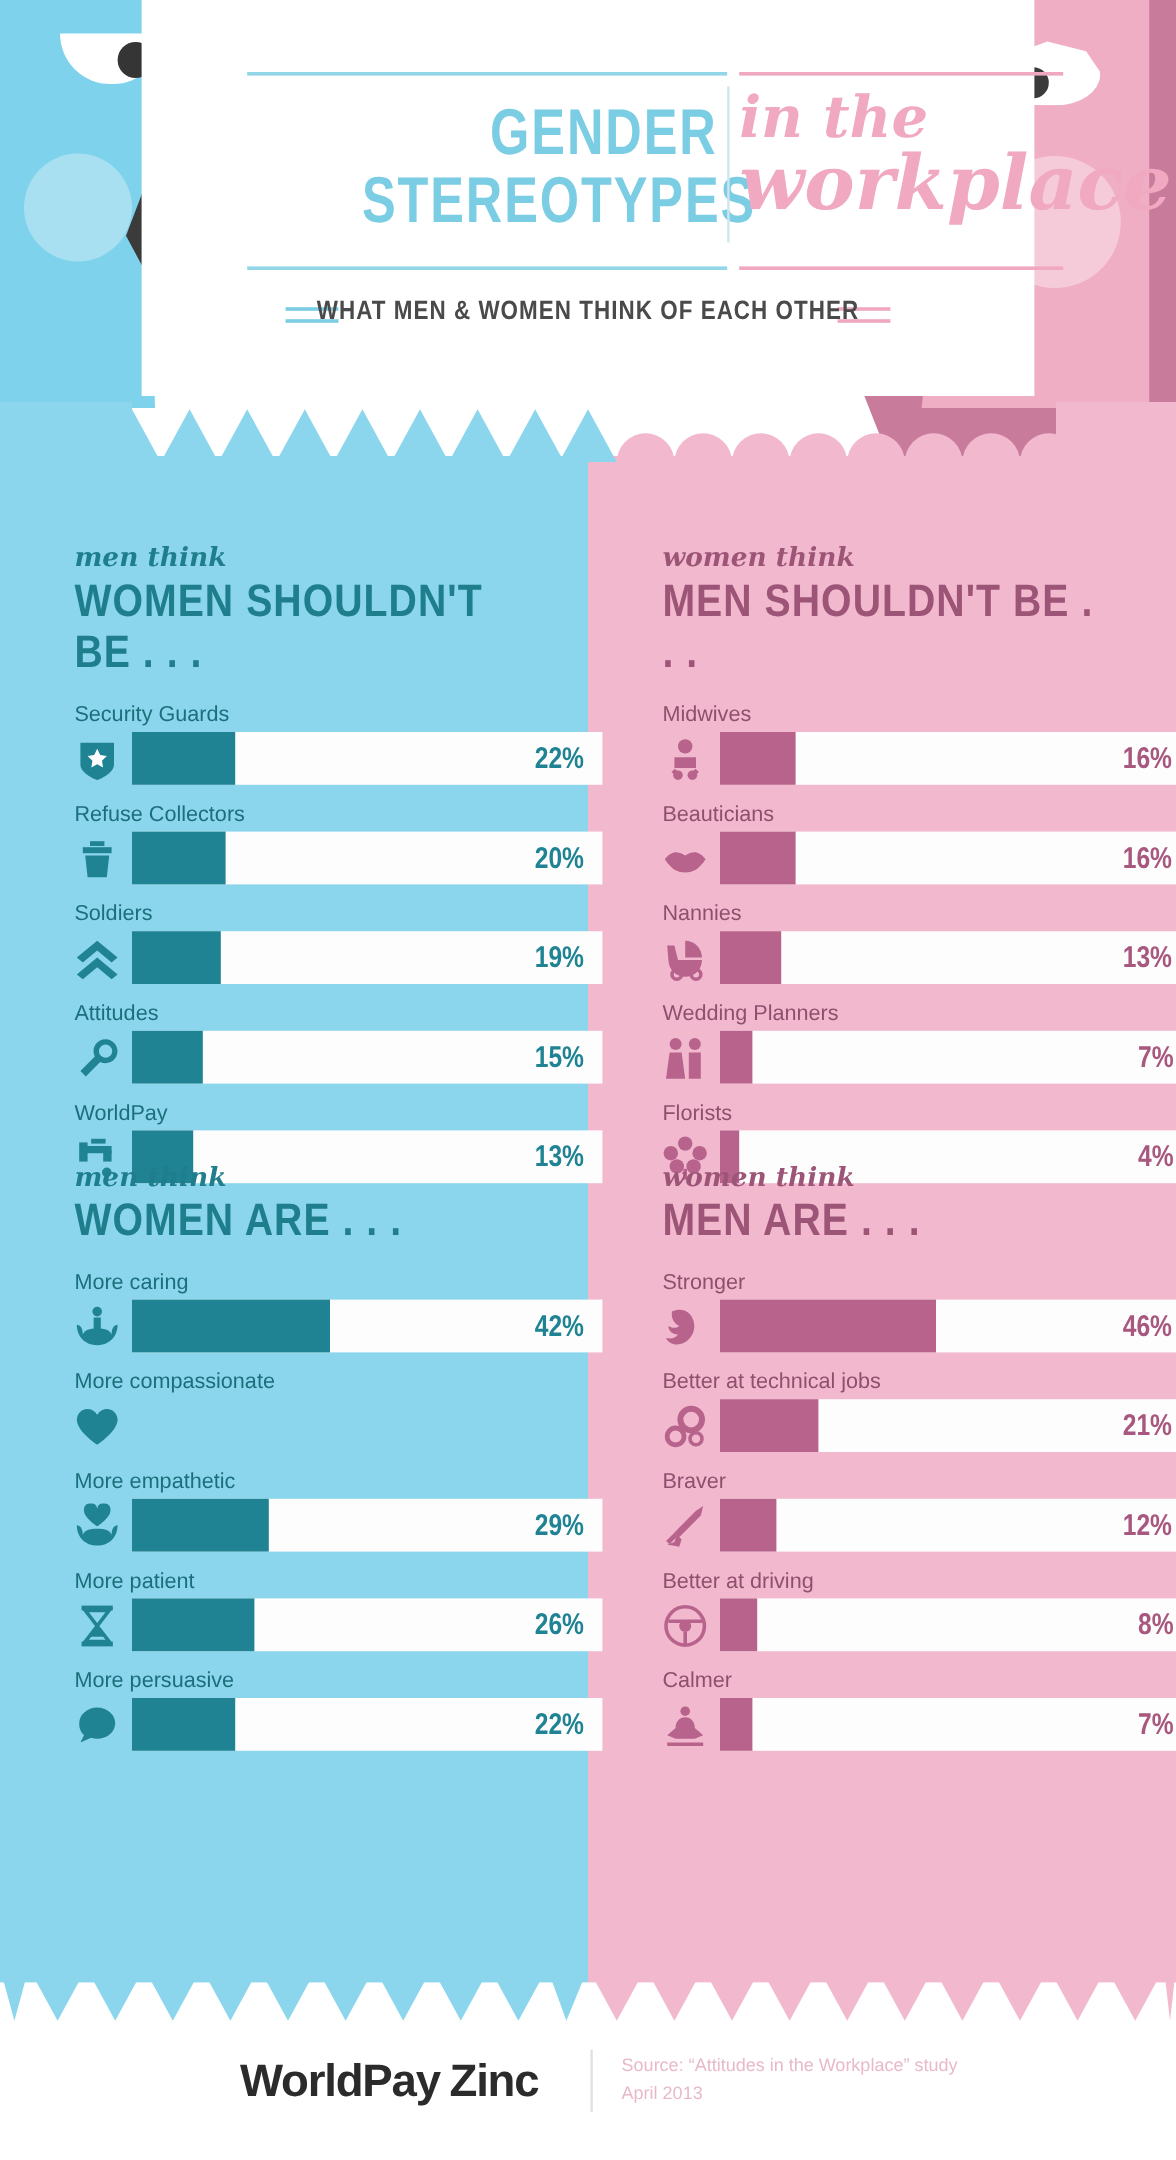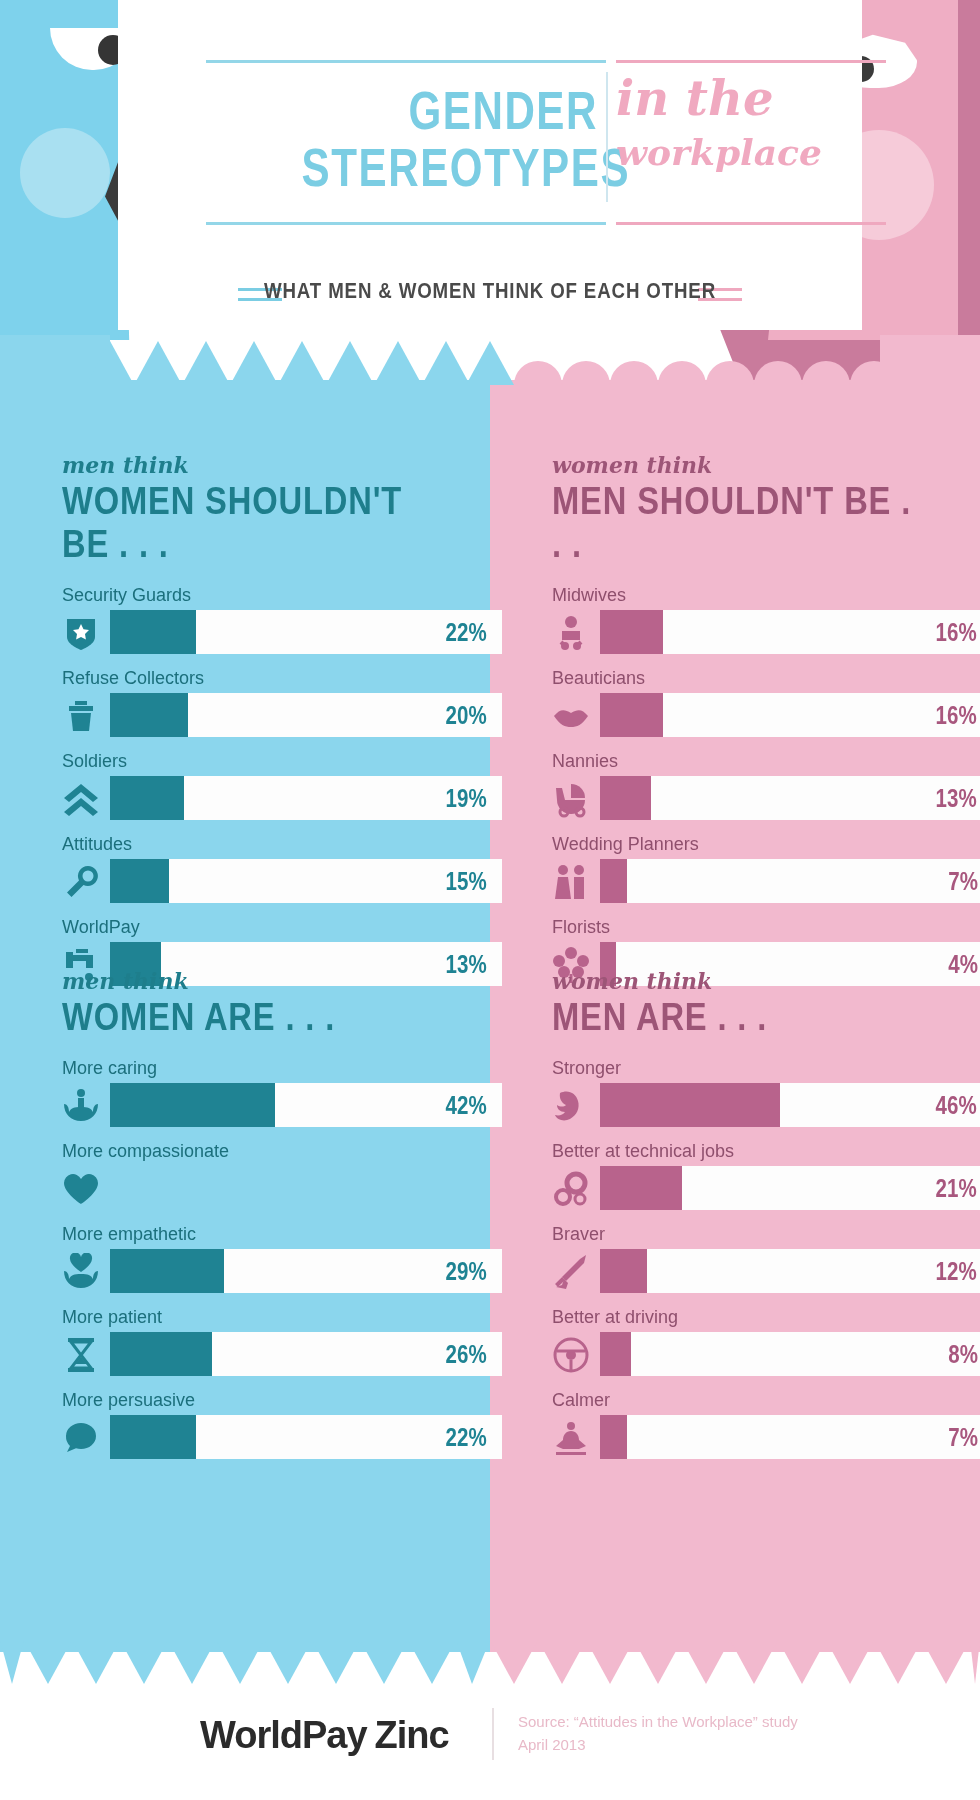--- a/index.html
+++ b/index.html
@@ -98,25 +98,25 @@
   }
   .t-gender{ font-size:54px; line-height:56px; }
   .t-stereo{ font-size:54px; line-height:58px; }
 
   .title-script{ position:absolute; left:498px; top:72px; width:280px; }
   .t-inthe, .t-wp{
     font-family:"DejaVu Serif", serif; font-style:italic; font-weight:700;
     color:#f0a9c0;
   }
   .t-inthe{ font-size:48px; line-height:52px; }
-  .t-wp{ font-size:36px; line-height:56px; }
+  .t-wp{ font-size:63px; line-height:56px; }
 
   .title-divider{ position:absolute; left:488px; top:72px; width:2px; height:130px; background:#cfe6ef; z-index:6; }
 
-  .sub-wrap{ position:absolute; left:118px; top:246px; width:744px; height:40px;margin-top:32px; }
+  .sub-wrap{ position:absolute; left:118px; top:246px; width:744px; height:40px; }
   .sub-text{
     position:absolute; left:0; top:0; width:744px; text-align:center;
     font-family:"Liberation Sans Narrow","Liberation Sans", sans-serif;
     font-size:22px; font-weight:700; letter-spacing:1px; color:#4a4a4a;
     transform:scaleX(.85);
   }
   .sub-dash{ position:absolute; width:44px; height:3px; }
   .sub-dash.b1{ left:120px; top:10px; background:#7bcde3; }
   .sub-dash.b2{ left:120px; top:20px; background:#7bcde3; }
   .sub-dash.p1{ right:120px; top:10px; background:#efa8bf; }

